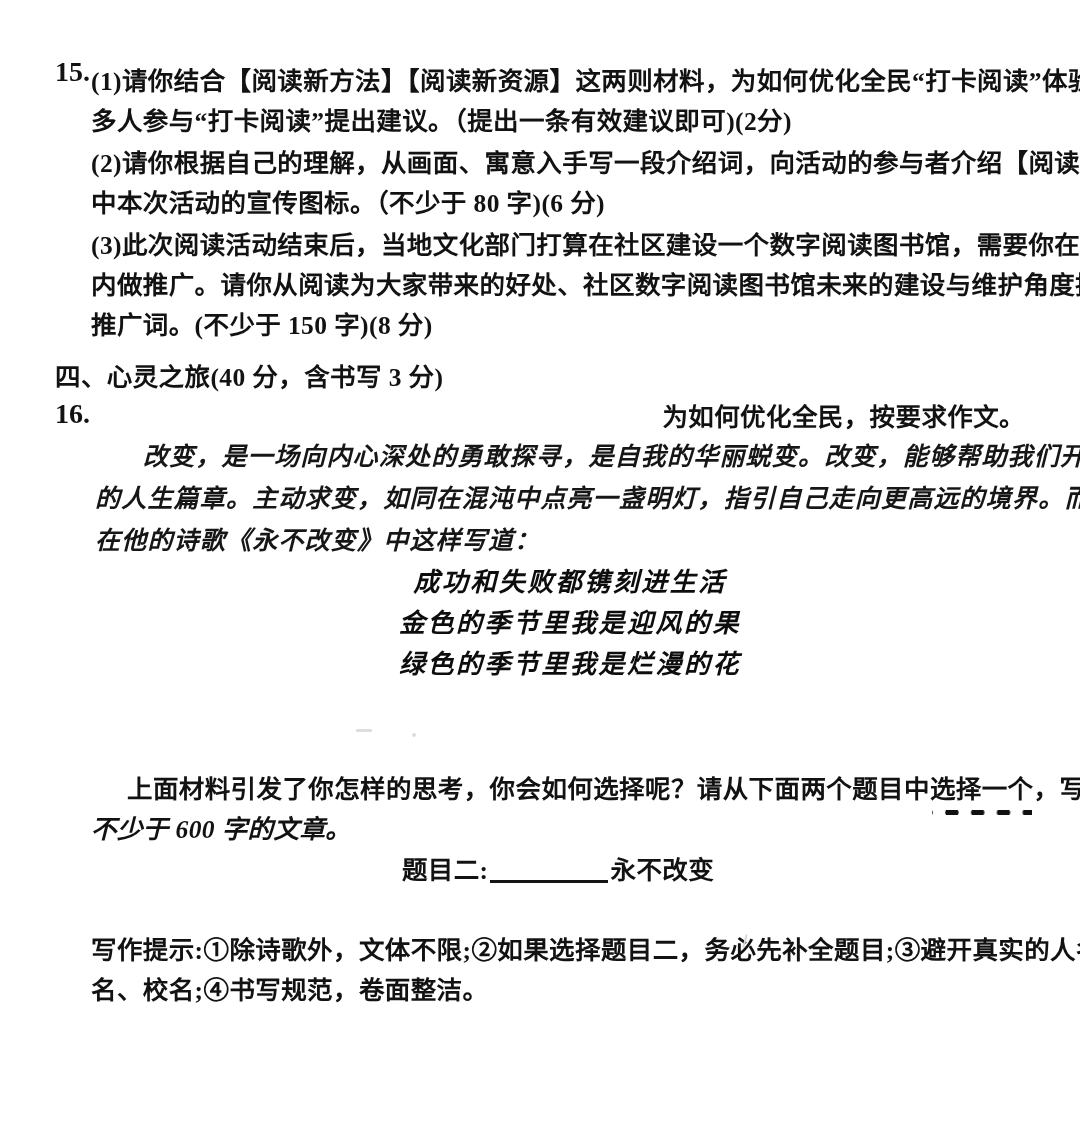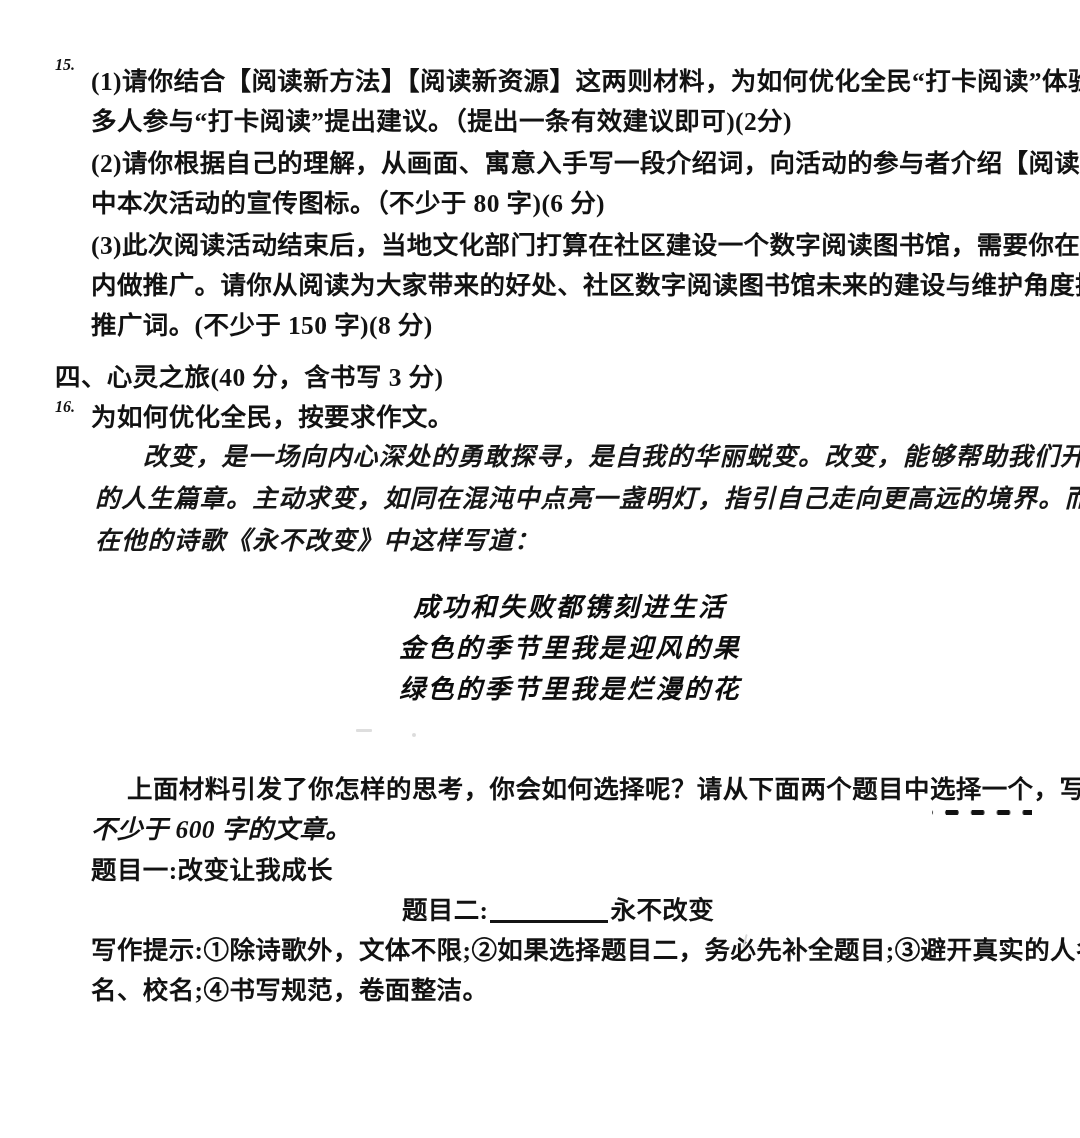--- a/index.html
+++ b/index.html
@@ -36,23 +36,22 @@
     white-space: nowrap;
     font-family: "Liberation Serif", "DejaVu Serif", serif;
     font-weight: 600;
     color: #121212;
   }
 
   
   .qnum {
     position: absolute;
     left: 0;
-    font-size: 16px;
+    font-size: 28px;
     font-weight: 700;
-    font-style: italic;
     font-family: "Liberation Serif", "DejaVu Serif", serif;
     color: #121212;
   }
 
   .indent-1 { padding-left: 36px; }
 
   
   .hand {
     font-family: "DejaVu Serif", "Liberation Serif", serif;
     font-size: 25px;
@@ -129,44 +128,43 @@
 
     <div class="line indent-1" style="margin-top:2px;">(3)此次阅读活动结束后，当地文化部门打算在社区建设一个数字阅读图书馆，需要你在校园</div>
     <div class="line indent-1">内做推广。请你从阅读为大家带来的好处、社区数字阅读图书馆未来的建设与维护角度拟写</div>
     <div class="line indent-1">推广词。(不少于 150 字)(8 分)</div>
   </div>
 
   <div class="q-block" style="top:358px;">
     <div class="line">四、心灵之旅(40 分，含书写 3 分)</div>
   </div>
 
-  <div class="q-block" style="top:398px;">
+  <div class="q-block" style="top:398px;text-align:right;">
     <span class="qnum" style="top:0px;">16.</span>
     <div class="line indent-1">为如何优化全民，按要求作文。</div>
   </div>
 
   <div class="q-block" style="top:436px; left:95px; right:60px;">
     <div class="hand" style="text-indent:48px;">改变，是一场向内心深处的勇敢探寻，是自我的华丽蜕变。改变，能够帮助我们开启全新</div>
     <div class="hand">的人生篇章。主动求变，如同在混沌中点亮一盏明灯，指引自己走向更高远的境界。而汪国真</div>
     <div class="hand">在他的诗歌《永不改变》中这样写道：</div>
   </div>
 
-  <div class="q-block" style="top:562px; left:230px; right:170px;margin-top:25px;">
+  <div class="q-block" style="top:562px; left:230px; right:170px;">
     <div class="poem-line">成功和失败都镌刻进生活</div>
     <div class="poem-line">金色的季节里我是迎风的果</div>
     <div class="poem-line">绿色的季节里我是烂漫的花</div>
   </div>
 
   <div class="q-block" style="top:770px;">
     <div class="line nowrapline" style="padding-left:36px; text-indent:36px;"><span>上面材料引发了你怎样的思考，你会如何选择呢？请从下面两个题目中</span><span class="emph">选择一个</span><span>，写一篇</span></div>
     <div class="line" style="padding-left:36px;font-style:italic;">不少于 600 字的文章。</div>
   </div>
 
   <div class="q-block" style="top:851px;">
-    <div class="line" style="padding-left:36px;"><span>题目一:</span><span>改变让我成长</span></div>
 
     <div class="line" style="padding-left:36px;text-align:center;"><span>题目二:</span><span class="blank"></span><span>永不改变</span></div>
   </div>
 
   <div class="q-block" style="top:931px;">
     <div class="line" style="padding-left:36px;">写作提示:①除诗歌外，文体不限;②如果选择题目二，务必先补全题目;③避开真实的人名、地</div>
     <div class="line" style="padding-left:36px;">名、校名;④书写规范，卷面整洁。</div>
   </div>
 
   <div class="speck" style="left:744px; top:934px; width:2px; height:14px; transform:rotate(14deg); border-radius:1px; background:#d8d8d8;"></div>

